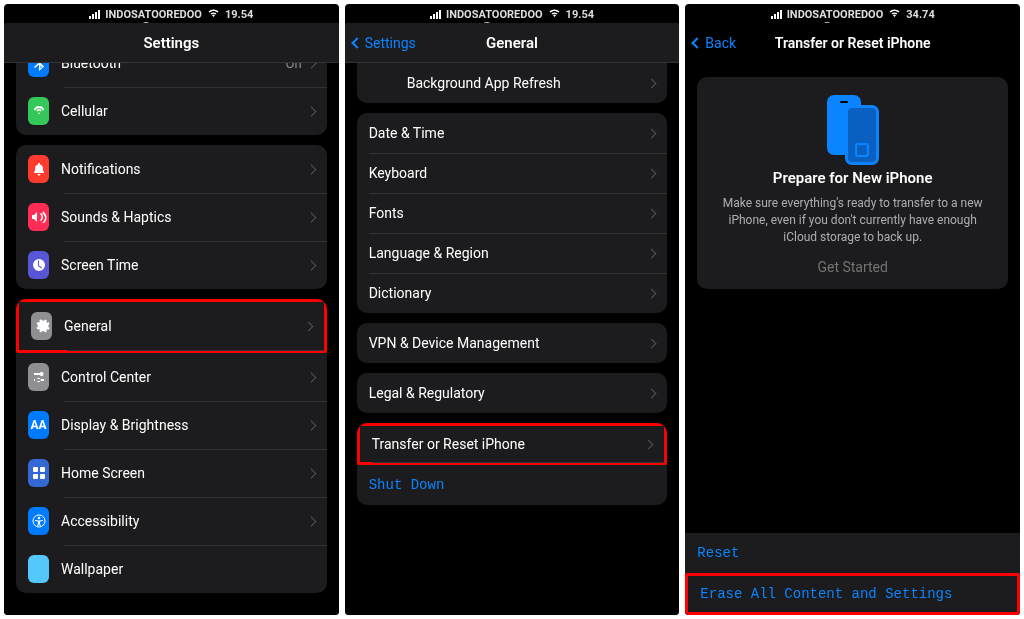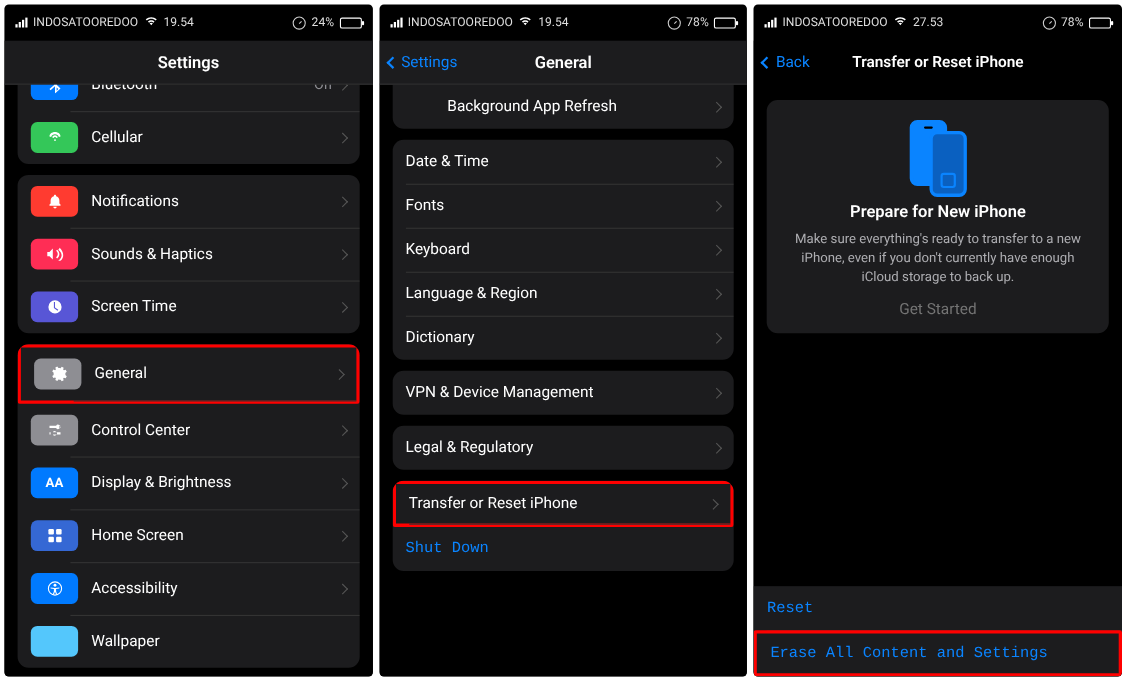--- a/index.html
+++ b/index.html
@@ -21,23 +21,24 @@
     display: flex;
     flex-direction: column;
     position: relative;
   }
   .status-bar {
     display: flex;
     justify-content: space-between;
     align-items: center;
     padding: 4px 10px;
     font-size: 11px;
-    font-weight: 400;
-    height: 33px;
+    font-weight: 700;
+    height: 19px;
     color:#ddd;
+    flex-direction:column;
   }
   .status-left, .status-right { display: flex; align-items: center; gap: 5px; }
   .signal { display:inline-flex; align-items:flex-end; gap:1px; }
   .signal span { width:2px; background:#fff; display:inline-block;}
   .signal span:nth-child(1){height:3px}
   .signal span:nth-child(2){height:5px}
   .signal span:nth-child(3){height:7px}
   .signal span:nth-child(4){height:9px}
   .battery-wrap { display:flex; align-items:center; gap:2px;}
   .battery { width: 20px; height: 10px; border: 1px solid #fff; border-radius: 2px; position: relative; }
@@ -98,21 +99,21 @@
   }
   .row:not(:last-child)::after {
     content:'';
     position:absolute;
     left:48px; right:0; bottom:0;
     height:0.5px;
     background:#333;
   }
   .row-noicon:not(:last-child)::after { left:12px; }
   .icon-box {
-    width: 43px;
+    width: 21px;
     height: 28px;
     border-radius: 6px;
     display: flex;
     align-items: center;
     justify-content: center;
     margin-right: 12px;
     flex-shrink:0;
     font-size:14px;
     color:#fff;
   }
@@ -342,25 +343,25 @@
         <span class="row-label">Background App Refresh</span>
         <span class="chev"></span>
       </div>
     </div>
     <div class="group">
       <div class="row row-noicon">
         <span class="row-label">Date &amp; Time</span>
         <span class="chev"></span>
       </div>
       <div class="row row-noicon">
+        <span class="row-label">Keyboard</span>
+        <span class="chev"></span>
+      </div>
+      <div class="row row-noicon">
         <span class="row-label">Fonts</span>
-        <span class="chev"></span>
-      </div>
-      <div class="row row-noicon">
-        <span class="row-label">Keyboard</span>
         <span class="chev"></span>
       </div>
       <div class="row row-noicon">
         <span class="row-label">Language &amp; Region</span>
         <span class="chev"></span>
       </div>
       <div class="row row-noicon">
         <span class="row-label">Dictionary</span>
         <span class="chev"></span>
       </div>
@@ -397,21 +398,21 @@
           <span></span>
           <span></span>
           <span></span>
         </span>
       <span>INDOSATOOREDOO</span>
       <span>
         <svg width="13" height="10" viewBox="0 0 13 10">
             <path d="M6.5 9L5 7.2c.8-.8 2.2-.8 3 0L6.5 9zm-3-3.4c1.6-1.6 4.4-1.6 6 0l-1 1c-1.1-1.1-2.9-1.1-4 0l-1-1zm-2-2c2.8-2.7 7.2-2.7 10 0l-1 1c-2.2-2.2-5.8-2.2-8 0l-1-1z" fill="#fff"></path>
           </svg>
       </span>
-      <span>27.53</span>
+      <span>34.74</span>
     </div>
     <div class="status-right">
       <span class="alarm-icon"></span>
       <span>78%</span>
       <span class="battery-wrap">
           <span class="battery"><span class="battery-fill" style="width:78%"></span></span>
         </span>
     </div>
   </div>
   <div class="nav-bar" style="background:#000;border:none">

